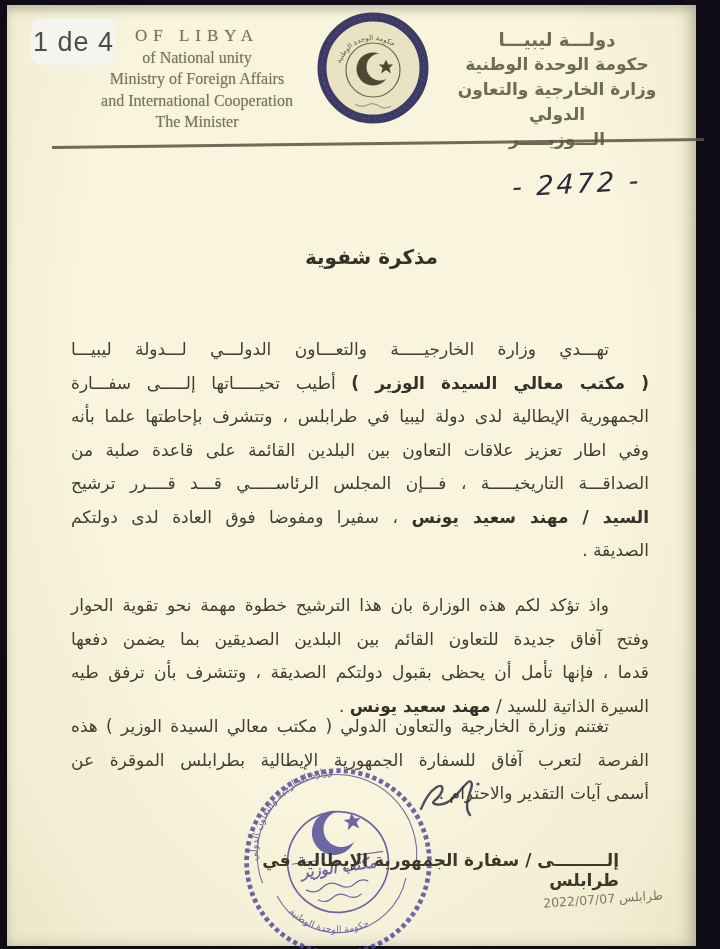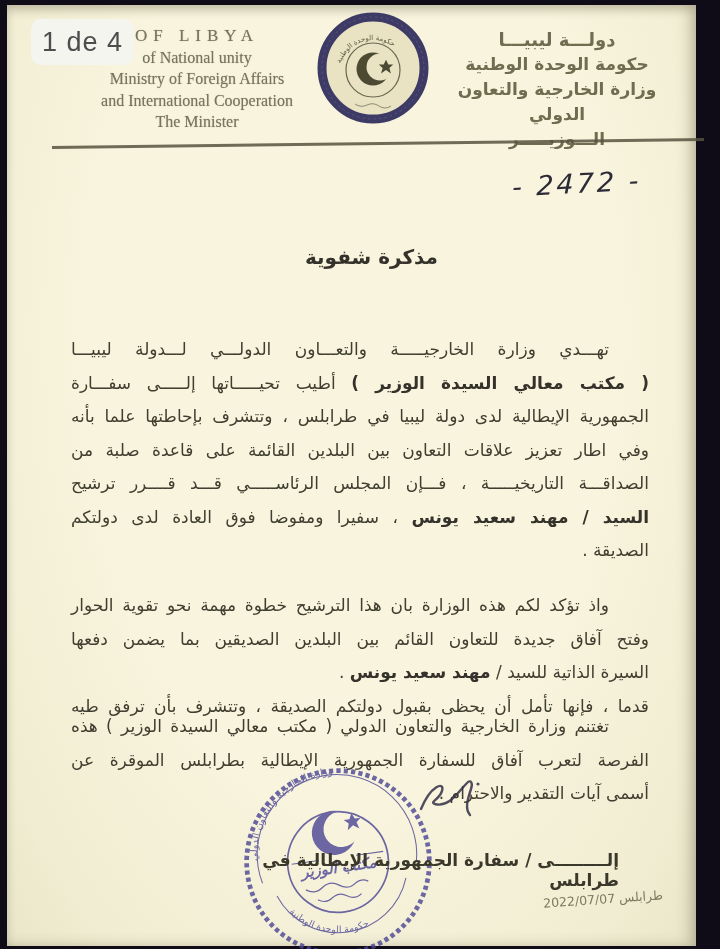--- a/index.html
+++ b/index.html
@@ -10,21 +10,21 @@
   }
   
   .paper{
     position:absolute; left:7px; top:5px; width:689px; height:941px;
     background:
       radial-gradient(ellipse at 50% 35%, #f8f4dd 55%, #f1edd2 85%, #eae6c9 100%);
     box-shadow: inset -7px 0 14px rgba(60,55,30,.22), inset 0 5px 10px rgba(60,55,30,.18);
   }
   
   .pill{
-    position:absolute; left:31px; top:19px; width:103px; height:46px;
+    position:absolute; left:31px; top:19px; width:85px; height:46px;
     background:rgba(244,244,241,.94); border-radius:10px;
     display:flex; align-items:center; justify-content:center;
     font-family:"Liberation Sans",sans-serif; font-size:27px; color:#4d4d4d;
     letter-spacing:1px; z-index:10;
   }
   
   .lh-en{
     position:absolute; left:52px; top:20px; width:276px; text-align:center;
     font-family:Liberation Serif, serif; color:#6e6b54; line-height:21.5px;
     opacity:.92; text-shadow:0 0 1px rgba(110,107,84,.55);
@@ -127,22 +127,22 @@
         <div class="bline j"><span class="b">( مكتب معالي السيدة الوزير )</span><span>   أطيب تحيـــــاتها إلـــــى سفـــارة</span></div>
         <div class="bline j"><span>الجمهورية الإيطالية لدى دولة ليبيا في طرابلس ، وتتشرف بإحاطتها علما بأنه</span></div>
         <div class="bline j"><span>وفي اطار تعزيز علاقات التعاون بين البلدين القائمة على قاعدة صلبة من</span></div>
         <div class="bline j"><span>الصداقـــة التاريخيـــــة ، فـــإن المجلس الرئاســـــي قـــد قــــرر ترشيح</span></div>
         <div class="bline j"><span class="b">السيد / مهند سعيد يونس</span><span> ، سفيرا ومفوضا فوق العادة لدى دولتكم</span></div>
         <div class="bline"><span>الصديقة .</span></div>
       </div>
     <div class="para" id="para1">
         <div class="bline j ind"><span>واذ تؤكد لكم هذه الوزارة بان هذا الترشيح خطوة مهمة نحو تقوية الحوار</span></div>
         <div class="bline j"><span>وفتح آفاق جديدة للتعاون القائم بين البلدين الصديقين بما يضمن دفعها</span></div>
+        <div class="bline j"><span>قدما ، فإنها تأمل أن يحظى بقبول دولتكم الصديقة ، وتتشرف بأن ترفق طيه</span></div>
         <div class="bline"><span>السيرة الذاتية للسيد / </span><span class="b">مهند سعيد يونس</span><span> .</span></div>
-        <div class="bline j"><span>قدما ، فإنها تأمل أن يحظى بقبول دولتكم الصديقة ، وتتشرف بأن ترفق طيه</span></div>
       </div>
     <div class="para" id="para2">
         <div class="bline j ind"><span>تغتنم وزارة الخارجية والتعاون الدولي ( مكتب معالي السيدة الوزير ) هذه</span></div>
         <div class="bline j"><span>الفرصة لتعرب آفاق للسفارة الجمهورية الإيطالية بطرابلس الموقرة عن</span></div>
         <div class="bline"><span>أسمى آيات التقدير والاحترام .</span></div>
       </div>
 
     <div class="stamp">
       <svg width="210" height="210" viewBox="0 0 200 200">
         <defs>

